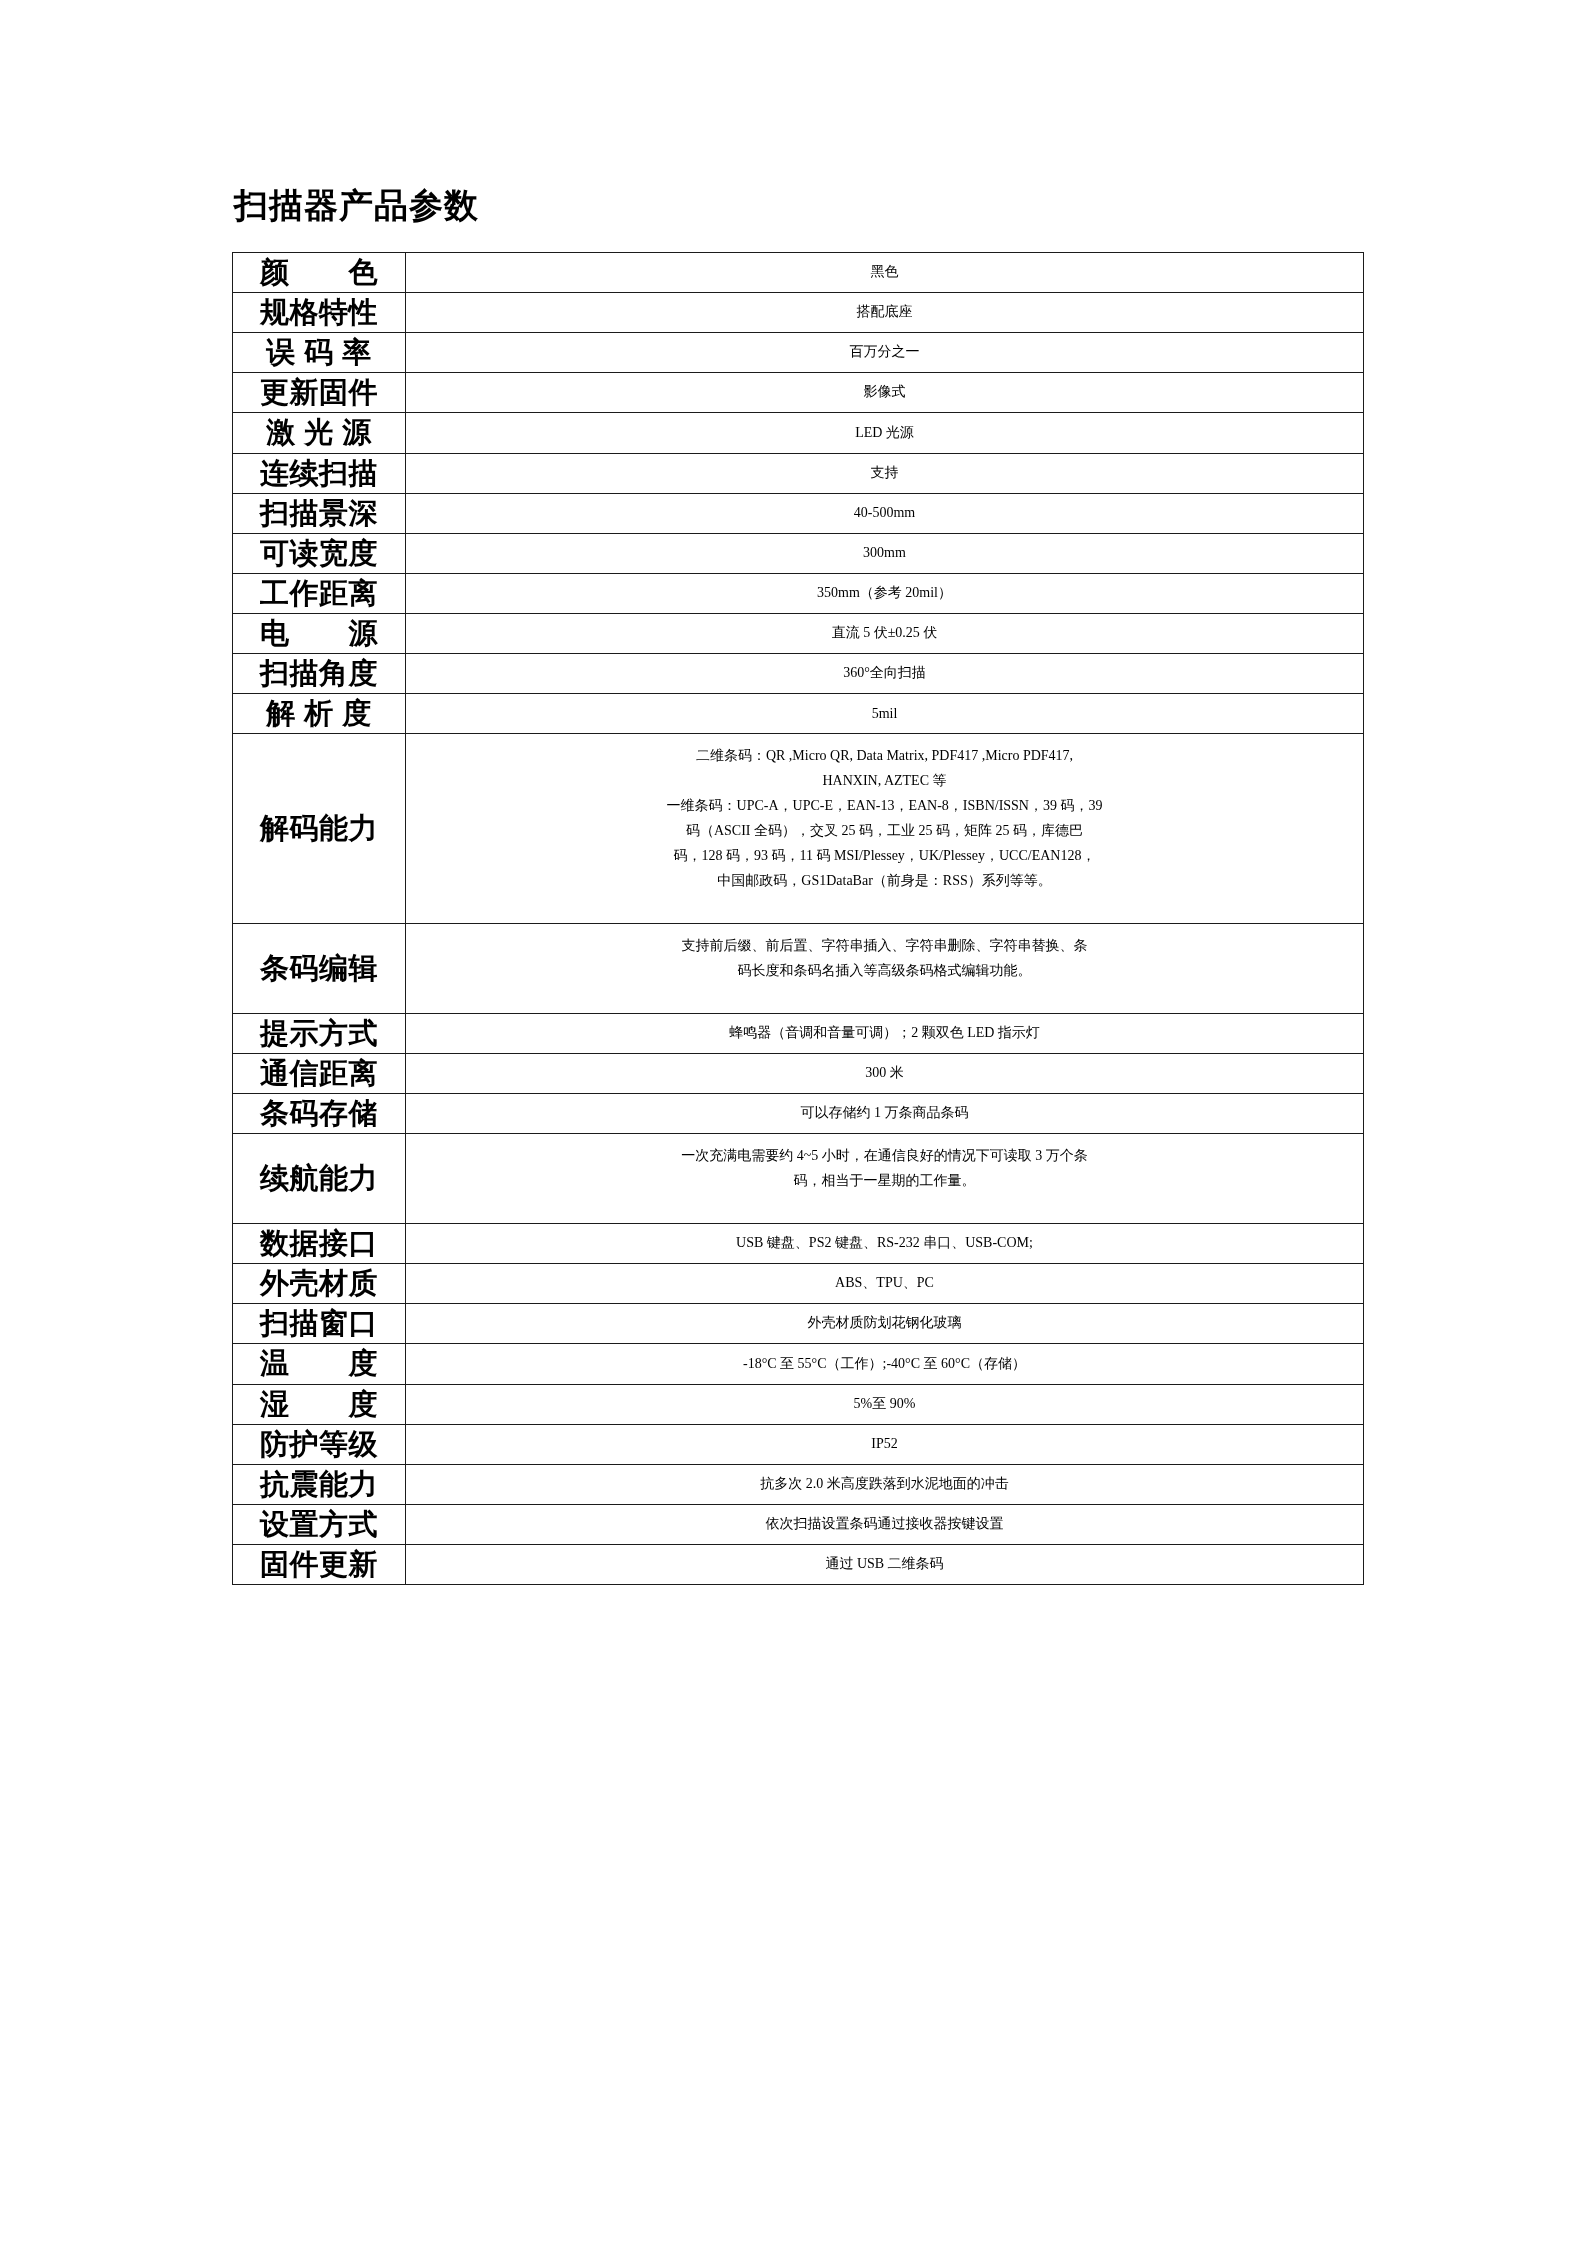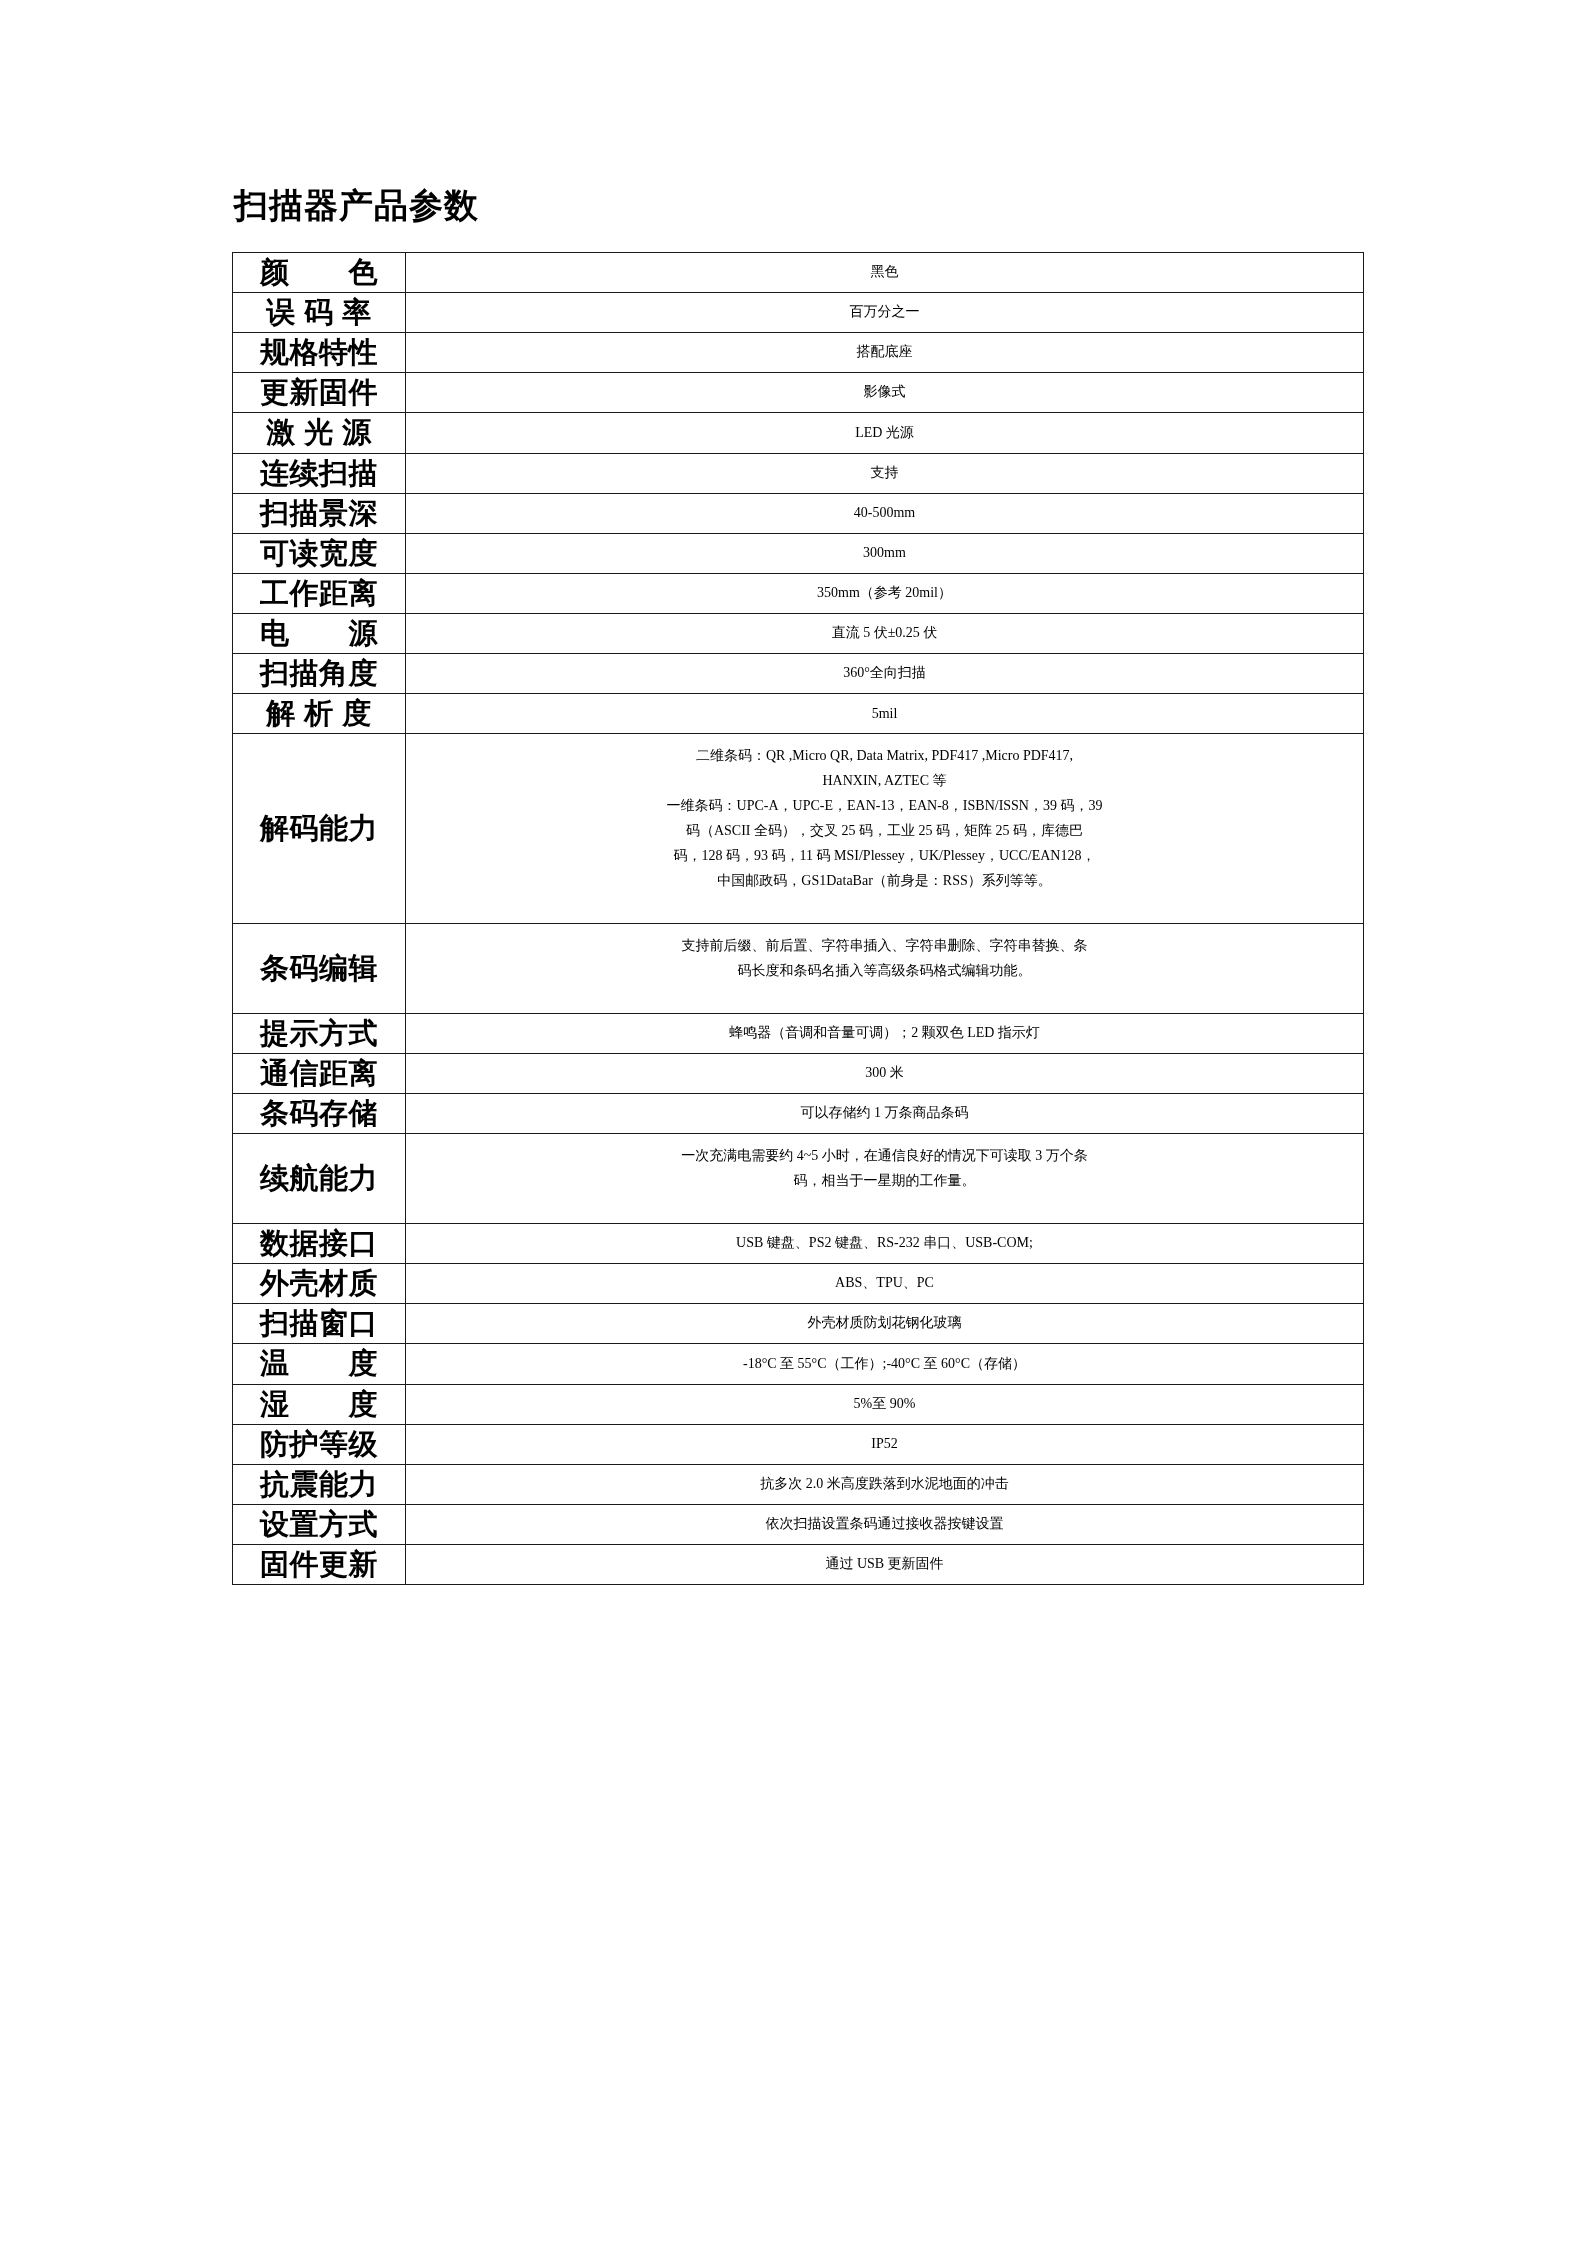--- a/index.html
+++ b/index.html
@@ -84,26 +84,26 @@
 
   <h1 class="doc-title">扫描器产品参数</h1>
 
   <table class="spec">
     <tbody>
         <tr>
           <td class="label">颜　　色</td>
           <td class="value">黑色</td>
         </tr>
         <tr>
+          <td class="label">规格特性</td>
+          <td class="value">搭配底座</td>
+        </tr>
+        <tr>
           <td class="label">误 码 率</td>
           <td class="value">百万分之一</td>
-        </tr>
-        <tr>
-          <td class="label">规格特性</td>
-          <td class="value">搭配底座</td>
         </tr>
         <tr>
           <td class="label">更新固件</td>
           <td class="value">影像式</td>
         </tr>
         <tr>
           <td class="label">激 光 源</td>
           <td class="value">LED 光源</td>
         </tr>
         <tr>
@@ -198,18 +198,18 @@
         <tr>
           <td class="label">抗震能力</td>
           <td class="value">抗多次 2.0 米高度跌落到水泥地面的冲击</td>
         </tr>
         <tr>
           <td class="label">设置方式</td>
           <td class="value">依次扫描设置条码通过接收器按键设置</td>
         </tr>
         <tr>
           <td class="label">固件更新</td>
-          <td class="value">通过 USB 更新固件</td>
+          <td class="value">通过 USB 二维条码</td>
         </tr>
       </tbody>
   </table>
 
 </div>
 
 </body></html>

